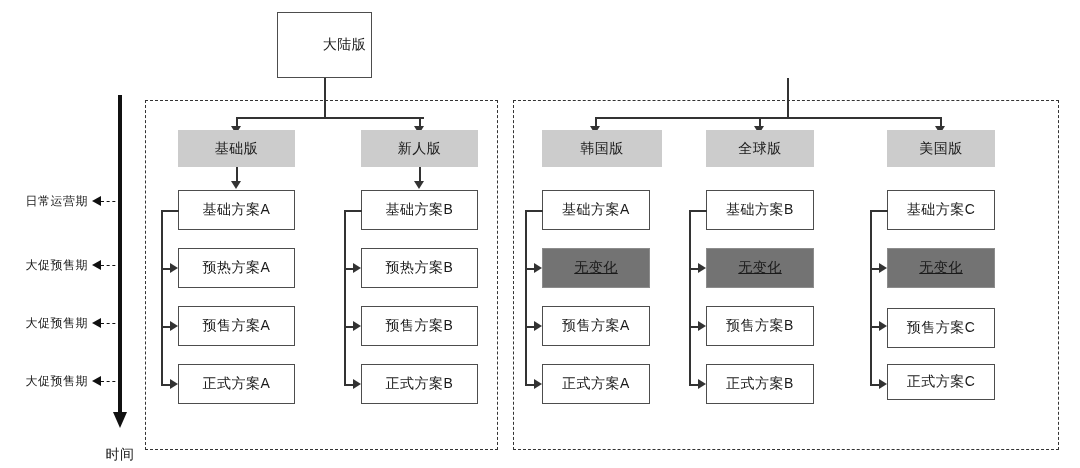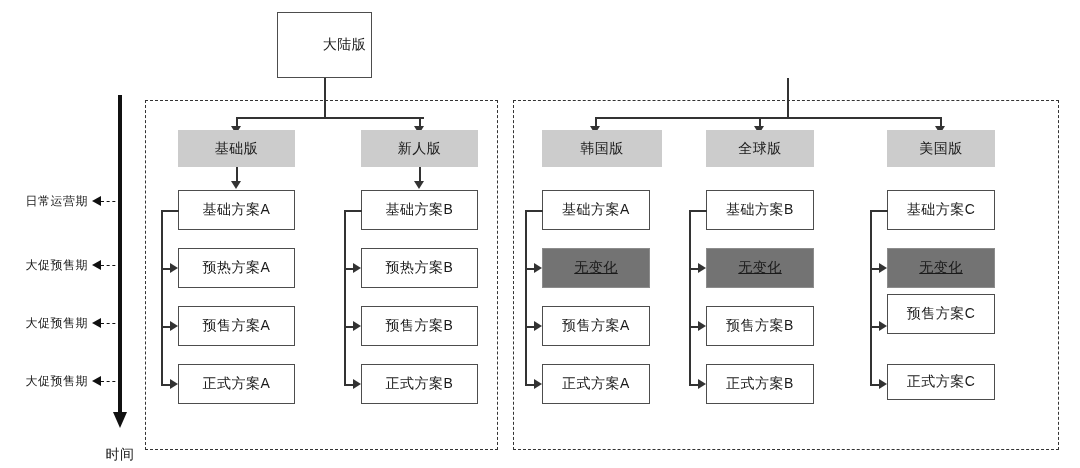--- a/index.html
+++ b/index.html
@@ -276,21 +276,21 @@
   <div class="abs col-header" style="left:887px; top:130px; width:108px; height:37px;">
     <span>美国版</span>
   </div>
 
   <div class="abs plan-box" style="left:887px; top:190px; width:108px; height:40px;">
     <span>基础方案C</span>
   </div>
   <div class="abs plan-box highlight" style="left:887px; top:248px; width:108px; height:40px;">
     <span>无变化</span>
   </div>
-  <div class="abs plan-box" style="left:887px; top:294px; width:108px; height:40px;">
+  <div class="abs plan-box" style="left:887px; top:308px; width:108px; height:40px;">
     <span>预售方案C</span>
   </div>
   <div class="abs plan-box" style="left:887px; top:364px; width:108px; height:36px;">
     <span>正式方案C</span>
   </div>
   <div class="abs h-line" style="left:870px; top:210px; width:18px;"></div>
   <div class="abs v-line" style="left:870px; top:210px; height:174px;"></div>
   <div class="abs h-line" style="left:870px; top:268px; width:11px;"></div>
   <div class="abs arrow-right" style="left:879px; top:263px;"></div>
   <div class="abs h-line" style="left:870px; top:326px; width:11px;"></div>

